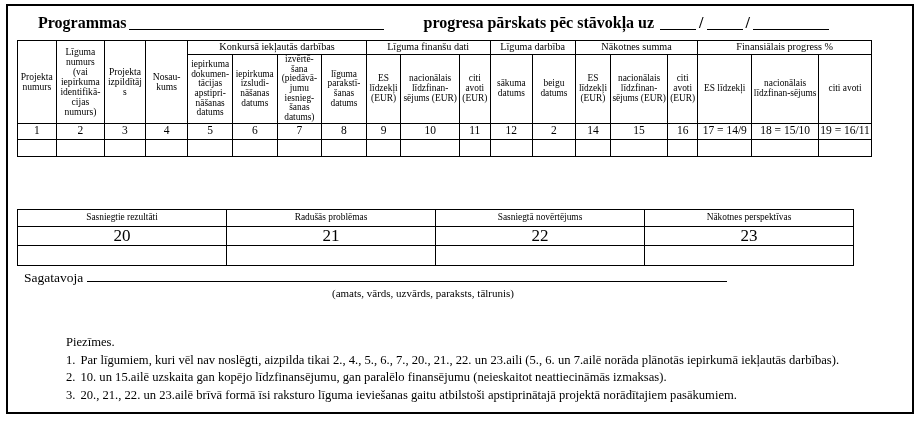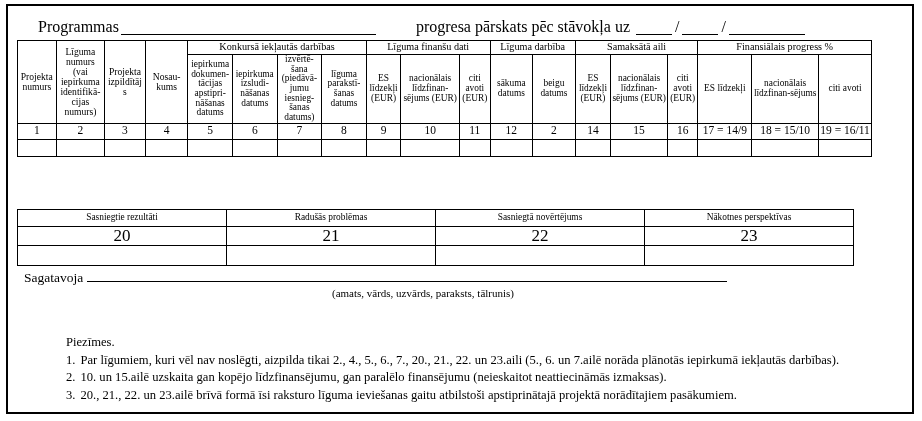--- a/index.html
+++ b/index.html
@@ -25,23 +25,23 @@
     background: #ffffff;
   }
   
   .title-line {
     position: absolute;
     left: 0;
     top: 8px;
     width: 908px;
     height: 26px;
     display: flex;
-    align-items: center;
+    align-items: flex-start;
     font-size: 16px;
-    font-weight: normal;
+    font-weight: bold;
     white-space: nowrap;
   }
   .title-word {
     padding-left: 30px;
   }
   .title-rule {
     flex: 0 0 auto;
     border-bottom: 1.4px solid #000;
     height: 15px;
     margin: 0 2px;
@@ -178,21 +178,21 @@
     <tbody>
 
       <tr>
         <td class="stub" rowspan="2">Projekta numurs</td>
         <td class="stub" rowspan="2">Līguma numurs (vai iepirkuma identifikā-cijas numurs)</td>
         <td class="stub" rowspan="2">Projekta izpildītājs</td>
         <td class="stub" rowspan="2">Nosau-kums</td>
         <td class="group" colspan="4">Konkursā iekļautās darbības</td>
         <td class="group" colspan="3">Līguma finanšu dati</td>
         <td class="group" colspan="2">Līguma darbība</td>
-        <td class="group" colspan="3">Samaksātā aili</td>
+        <td class="group" colspan="3">Nākotnes summa</td>
         <td class="group" colspan="3">Finansiālais progress %</td>
       </tr>
 
       <tr>
         <td>iepirkuma dokumen-tācijas apstipri-nāšanas datums</td>
         <td>iepirkuma izsludi-nāšanas datums</td>
         <td>izvērtē-šana (piedāvā-jumu iesnieg-šanas datums)</td>
         <td>līguma parakstī-šanas datums</td>
         <td>ES līdzekļi (EUR)</td>
         <td>nacionālais līdzfinan-sējums (EUR)</td>

